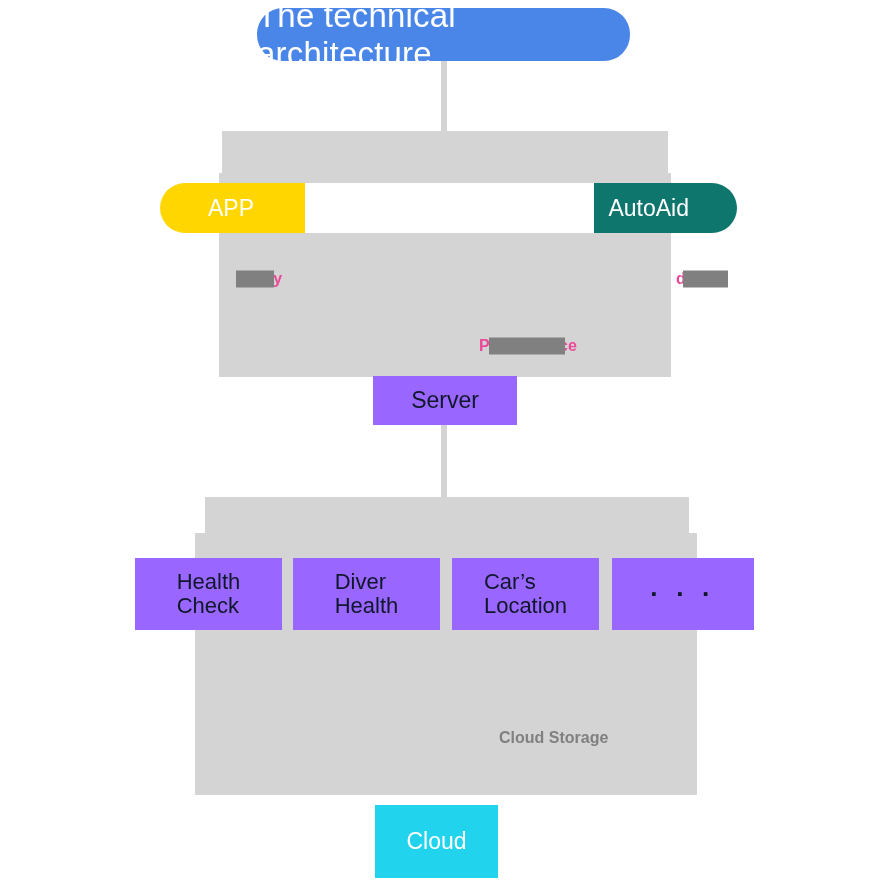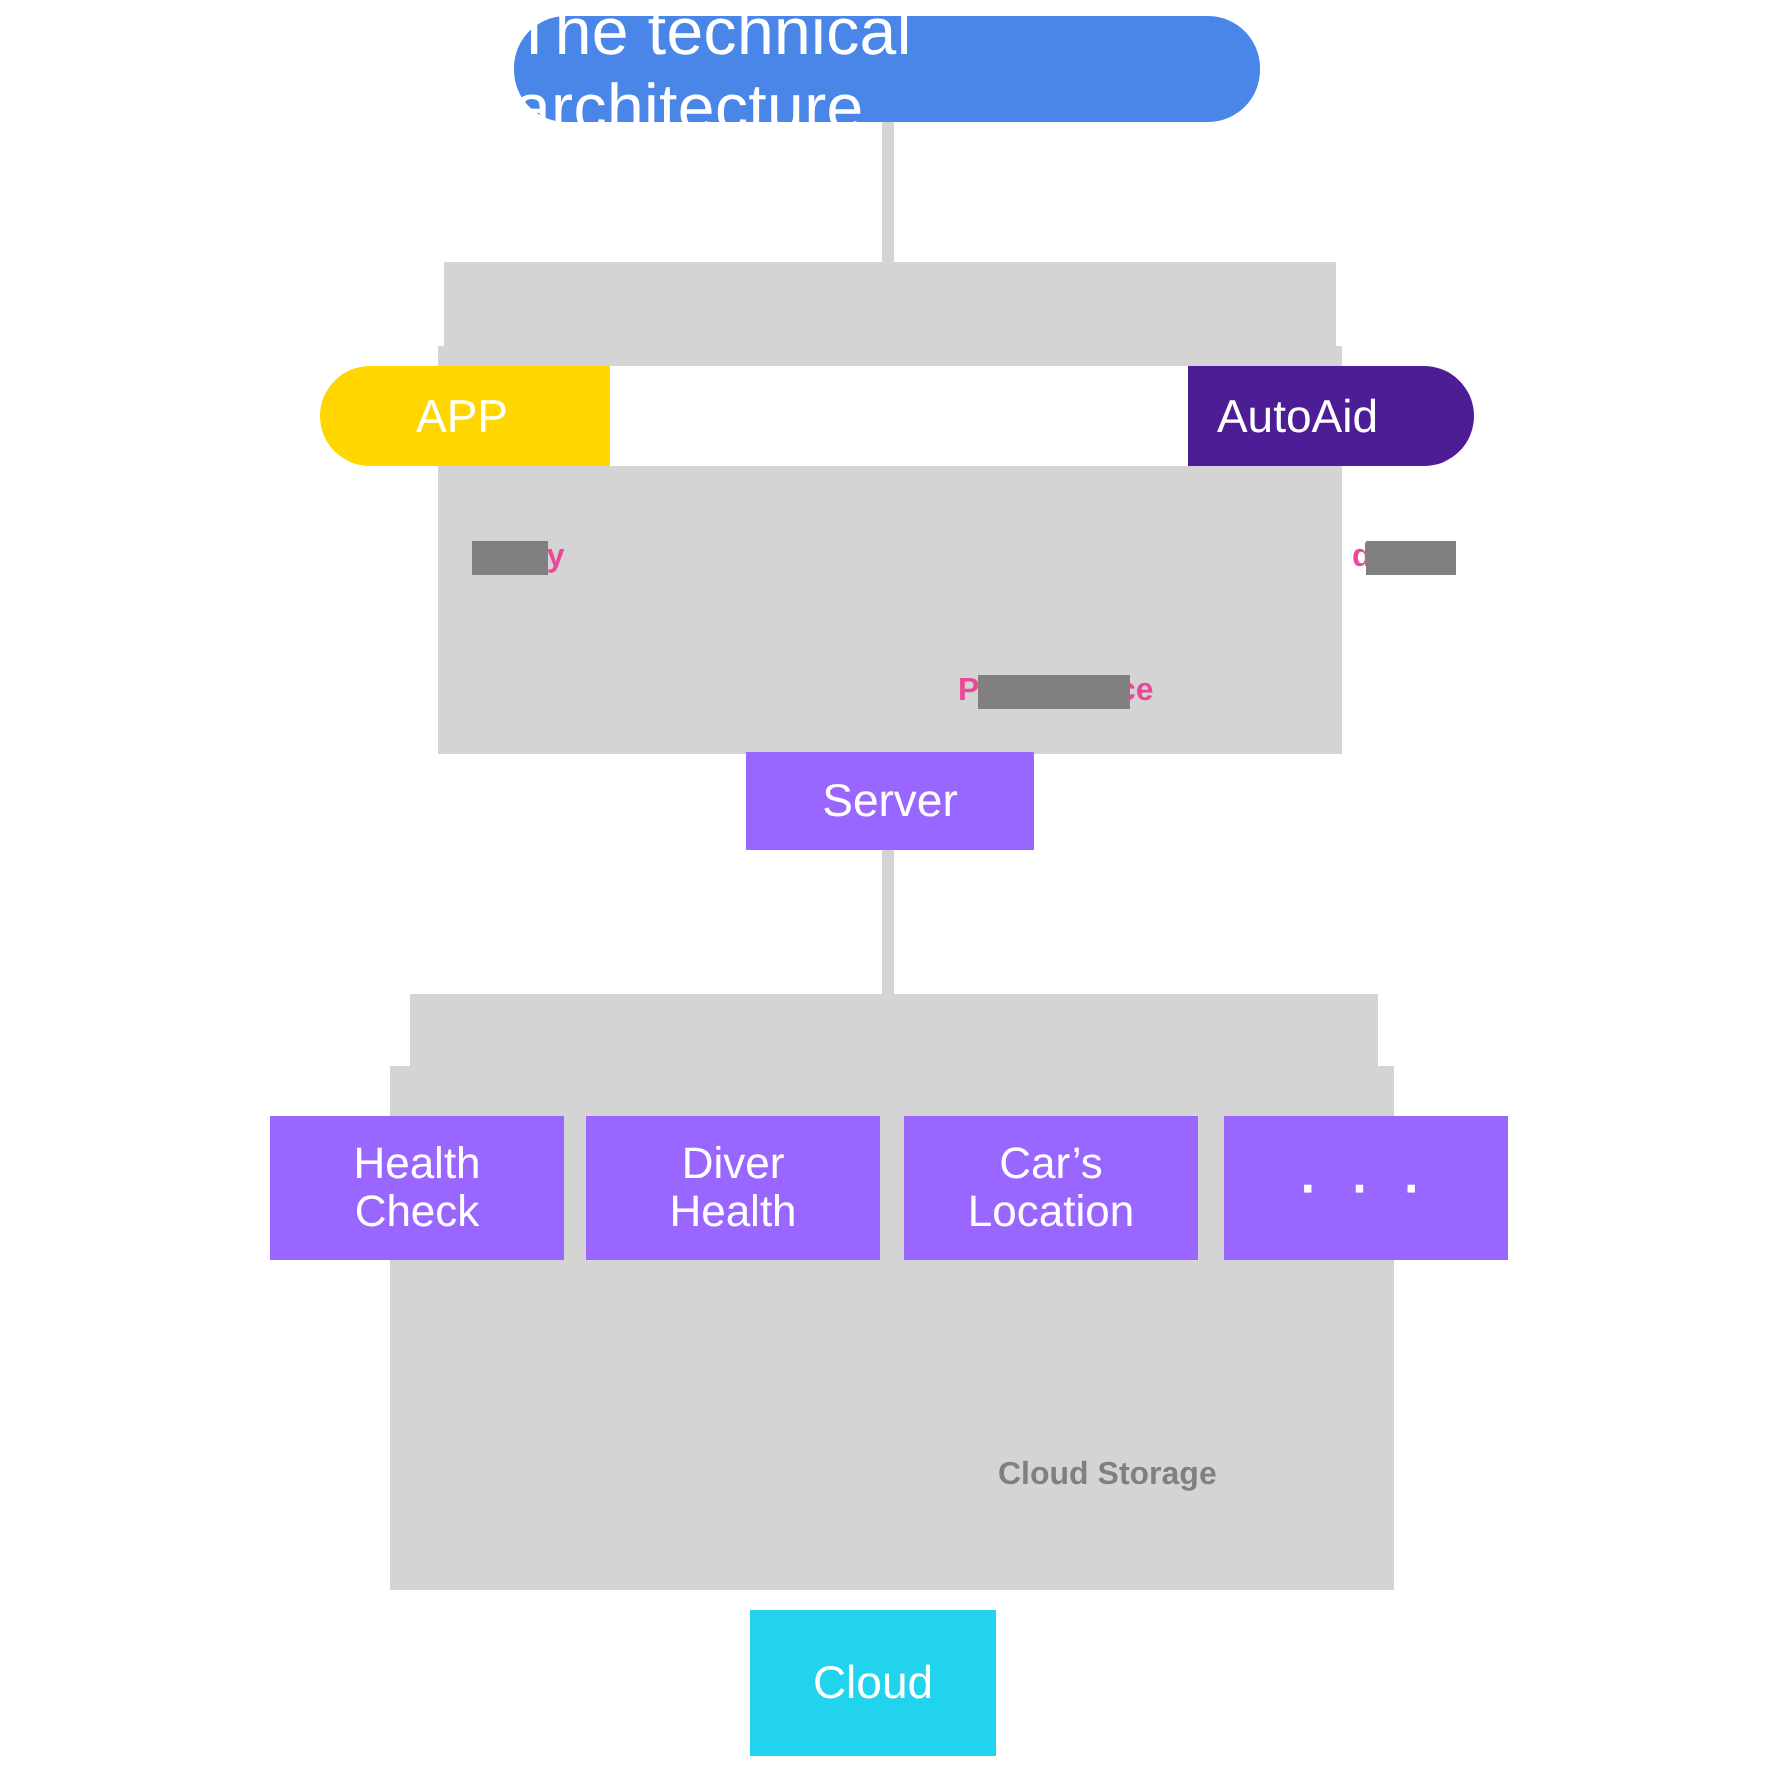--- a/index.html
+++ b/index.html
@@ -52,21 +52,21 @@
     color: #ffffff;
     font-size: 23px;
   }
   .pill-left {
     background: #ffd600;
     border-top-left-radius: 26px;
     border-bottom-left-radius: 26px;
     padding-left: 48px;
   }
   .pill-right {
-    background: #4c1d95;
+    background: #0f766e;
     border-top-right-radius: 26px;
     border-bottom-right-radius: 26px;
     justify-content: flex-end;
     padding-right: 48px;
   }
 
   
   .white-band { background: #ffffff; }
 
   
@@ -92,25 +92,24 @@
     height: 17px;
     width: 100%;
   }
   .redact.partial-right::after { width: 82%; }
   .redact.partial-both::after { left: 10%; width: 78%; }
   .redact.partial-left::after  { left: 14%; width: 86%; }
 
   
   .node-purple {
     background: #9966ff;
-    color: #ffffff;
+    color: #0f172a;
     display: flex;
     align-items: center;
     justify-content: center;
-    text-align: center;
     font-size: 23px;
     line-height: 1.08;
   }
   .node-purple.small { font-size: 22px; }
 
   
   .node-cyan {
     background: #22d3ee;
     color: #ffffff;
     display: flex;

